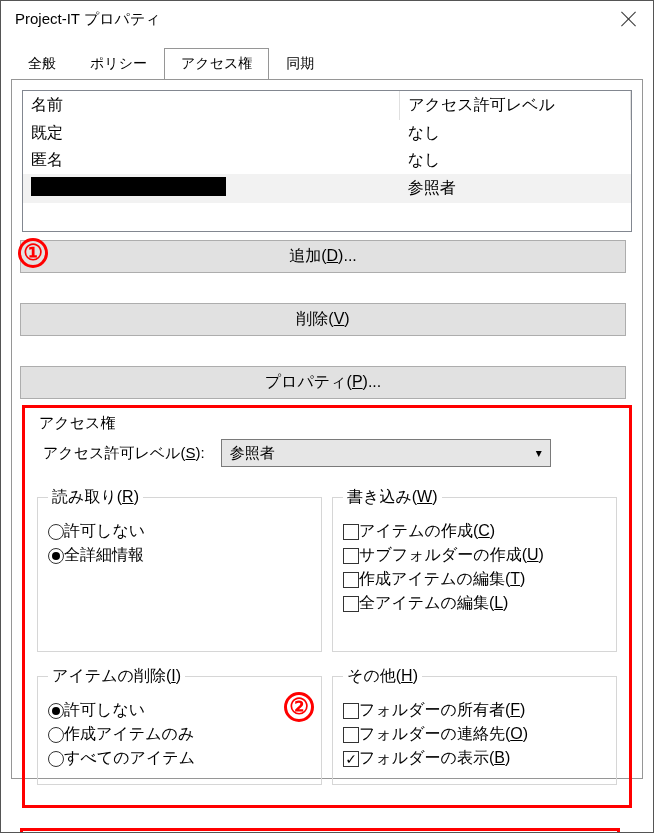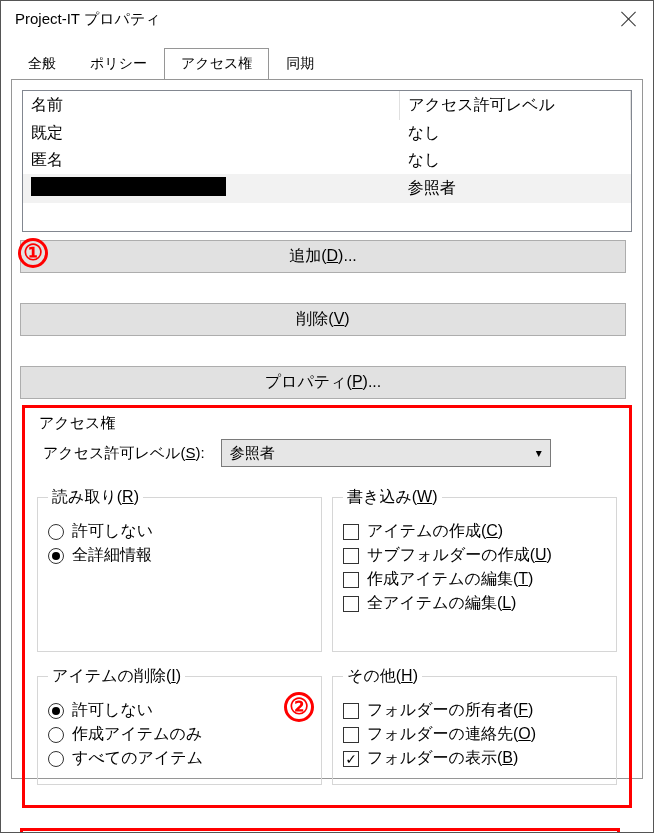--- a/index.html
+++ b/index.html
@@ -32,21 +32,21 @@
 
   fieldset { border: 1px solid #d6d6d6; margin: 4px 0 0 0; padding: 10px 10px 12px 10px; }
   fieldset.outer { border: none; padding: 0 4px; margin: 0; }
   legend { font-size: 16px; padding: 0 4px; }
 
   .levelrow { display: flex; align-items: center; gap: 16px; margin: 6px 6px 10px 10px; }
   .select { flex: 0 0 330px; height: 28px; border: 1px solid #7a7a7a; background: #e6e6e6; display: flex; align-items: center; justify-content: space-between; padding: 0 8px 0 8px; }
   .select .chev { font-size: 12px; line-height: 1; }
 
   .grid2 { display: grid; grid-template-columns: 1fr 1fr; gap: 10px; margin: 16px 4px; }
-  .opt { display: flex; align-items: center; gap: 8px; margin: 3px 0; font-size: 16px; }
+  .opt { display: flex; align-items: center; margin: 3px 0; font-size: 16px; }
   .radio { width: 16px; height: 16px; border: 1px solid #333; border-radius: 50%; display: inline-flex; align-items: center; justify-content: center; flex-shrink: 0; }
   .radio .dot { width: 8px; height: 8px; background: #000; border-radius: 50%; }
   .check { width: 16px; height: 16px; border: 1px solid #333; display: inline-flex; align-items: center; justify-content: center; flex-shrink: 0; font-size: 14px; line-height: 1; }
   .u { text-decoration: underline; }
 
   .footer { display: flex; gap: 20px; justify-content: flex-end; padding: 20px 14px 0 0; flex-direction: column; }
   .okwrap { border: 3px solid #ff0000; padding: 4px; }
   .okbtn { border: 2px solid #0078d7; background: #e1e1e1; padding: 5px 40px; font-size: 16px; }
   .fbtn { background: #fdba74; border: 1px solid #adadad; padding: 14px 18px; font-size: 16px; min-width: 110px; text-align: center; }
 </style>

